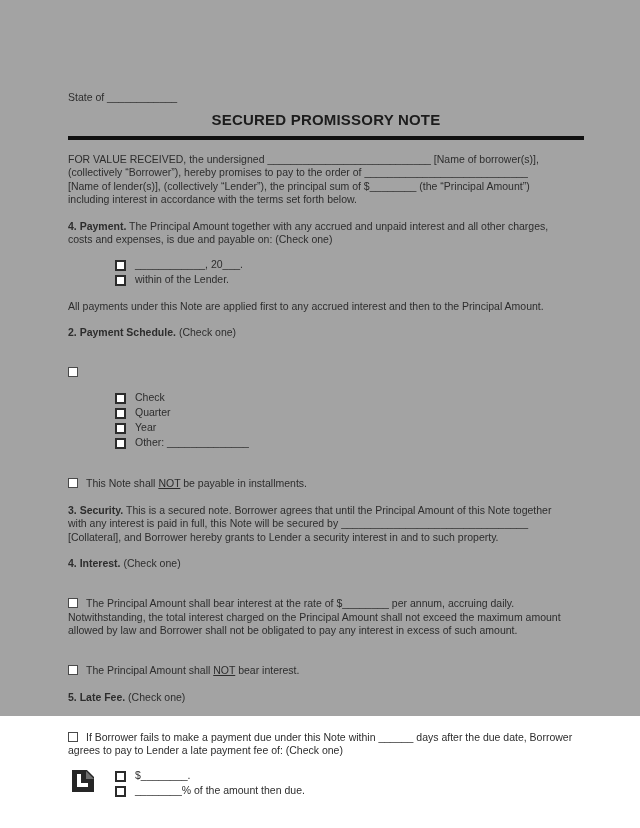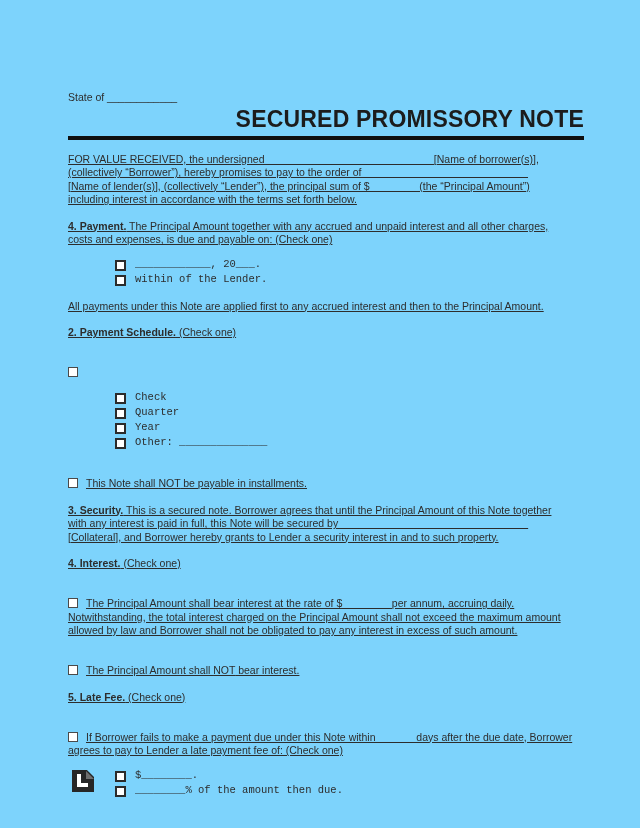--- a/index.html
+++ b/index.html
@@ -3,45 +3,45 @@
 <meta charset="utf-8">
 <style>
   html,body{margin:0;padding:0;background:#ffffff;}
   body{
     width:640px;height:828px;overflow:hidden;
     font-family:"Liberation Sans","DejaVu Sans",sans-serif;
     color:#2d2d2d;-webkit-font-smoothing:antialiased;
   }
   .page{
     position:relative;box-sizing:border-box;
-    width:640px;height:828px;
+    width:640px;height:716px;
     padding:91px 56px 0 68px;
-    background:#7dd3fc;
+    background:#a3a3a3;
     font-size:10.5px;line-height:13.5px;
   }
   .b{font-weight:bold;}
   .u{text-decoration:underline;}
   .state-line{white-space:pre-line;}
   .doc-title{
     margin-top:3px;
-    font-size:23px;line-height:23px;font-weight:bold;
-    text-align:right;letter-spacing:.2px;color:#1c1c1c;
+    font-size:15px;line-height:23px;font-weight:bold;
+    text-align:center;letter-spacing:.2px;color:#1c1c1c;
   }
   .rule{height:4px;background:#101010;margin-top:5px;}
   .meta-row{
     display:flex;justify-content:space-between;align-items:baseline;
     margin-top:12px;
   }
-  p{margin:13px 0 0 0;white-space:pre-line;text-decoration:underline;}
+  p{margin:13px 0 0 0;white-space:pre-line;}
   p.tight{margin-top:12px;}
   .check-para .cbi{
     display:inline-block;width:8px;height:8px;border:1px solid #4a4a4a;
     margin-right:8px;vertical-align:-1px;background:#fff;
   }
-  .checklist{margin-top:11px;font-family:Liberation Mono, monospace;}
+  .checklist{margin-top:11px;}
   .check-row{
     display:flex;align-items:center;
     margin-left:47px;height:15px;
   }
   .cb{
     width:7px;height:7px;border:2px solid #2b2b2b;
     margin-right:9px;flex:none;background:#fff;
   }
   .check-row .label{white-space:pre;}
   

